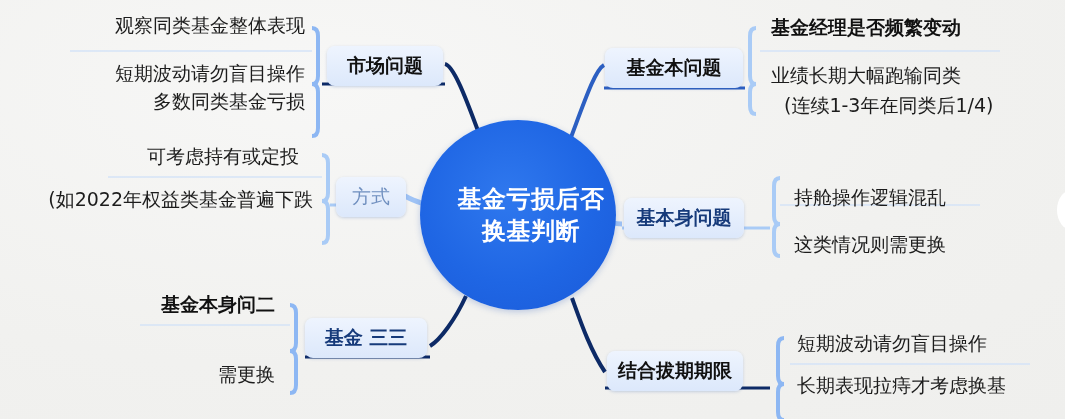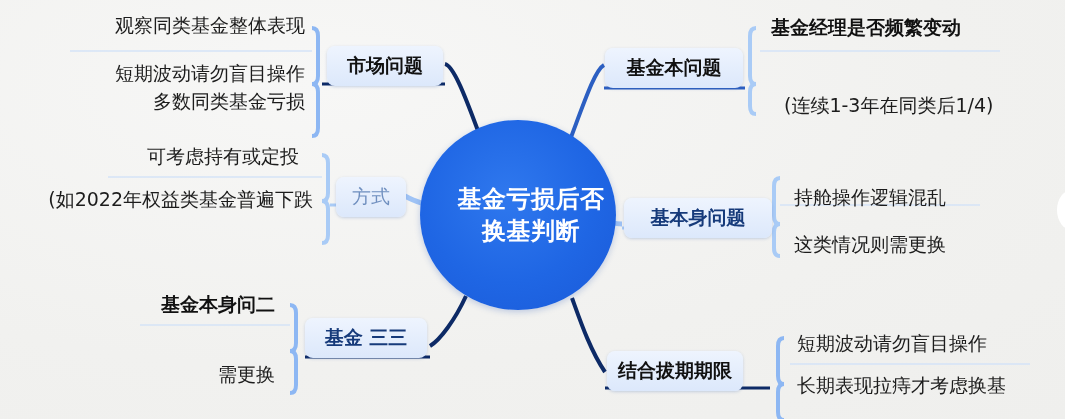--- a/index.html
+++ b/index.html
@@ -147,23 +147,24 @@
   <div class="branch blue-text" style="left:305px; top:318px; width:122px;">
     <span>基金 三三</span>
   </div>
   <div class="leaf right bold" style="right:790px; top:291px;">基金本身问二</div>
   <div class="leaf right" style="right:790px; top:361px;">需更换</div>
 
   <div class="branch" style="left:605px; top:48px; width:138px;">
     <span>基金本问题</span>
   </div>
   <div class="leaf bold" style="left:771px; top:14px;">基金经理是否频繁变动</div>
+  <div class="leaf" style="left:771px; top:62px;">业绩长期大幅跑输同类</div>
   <div class="leaf" style="left:784px; top:92px;">(连续1-3年在同类后1/4)</div>
 
-  <div class="branch blue-text" style="left:624px; top:198px; width:148px;">
+  <div class="branch blue-text" style="left:624px; top:198px; width:120px;">
     <span>基本身问题</span>
   </div>
   <div class="leaf" style="left:794px; top:184px;">持舱操作逻辑混乱</div>
   <div class="leaf" style="left:794px; top:231px;">这类情况则需更换</div>
 
   <div class="branch" style="left:607px; top:351px; width:136px;">
     <span>结合拔期期限</span>
   </div>
   <div class="leaf" style="left:797px; top:330px;">短期波动请勿盲目操作</div>
   <div class="leaf" style="left:797px; top:372px;">长期表现拉痔才考虑换基</div>

